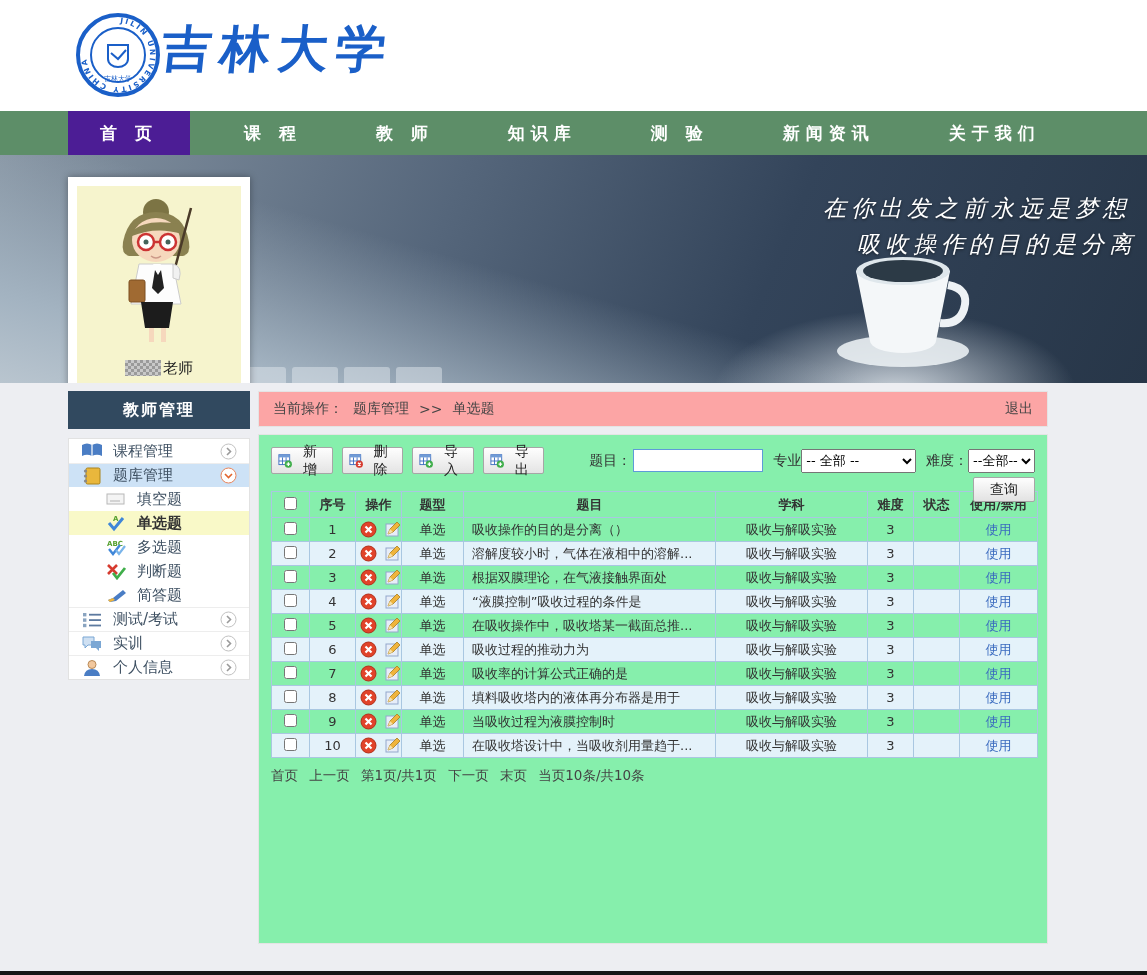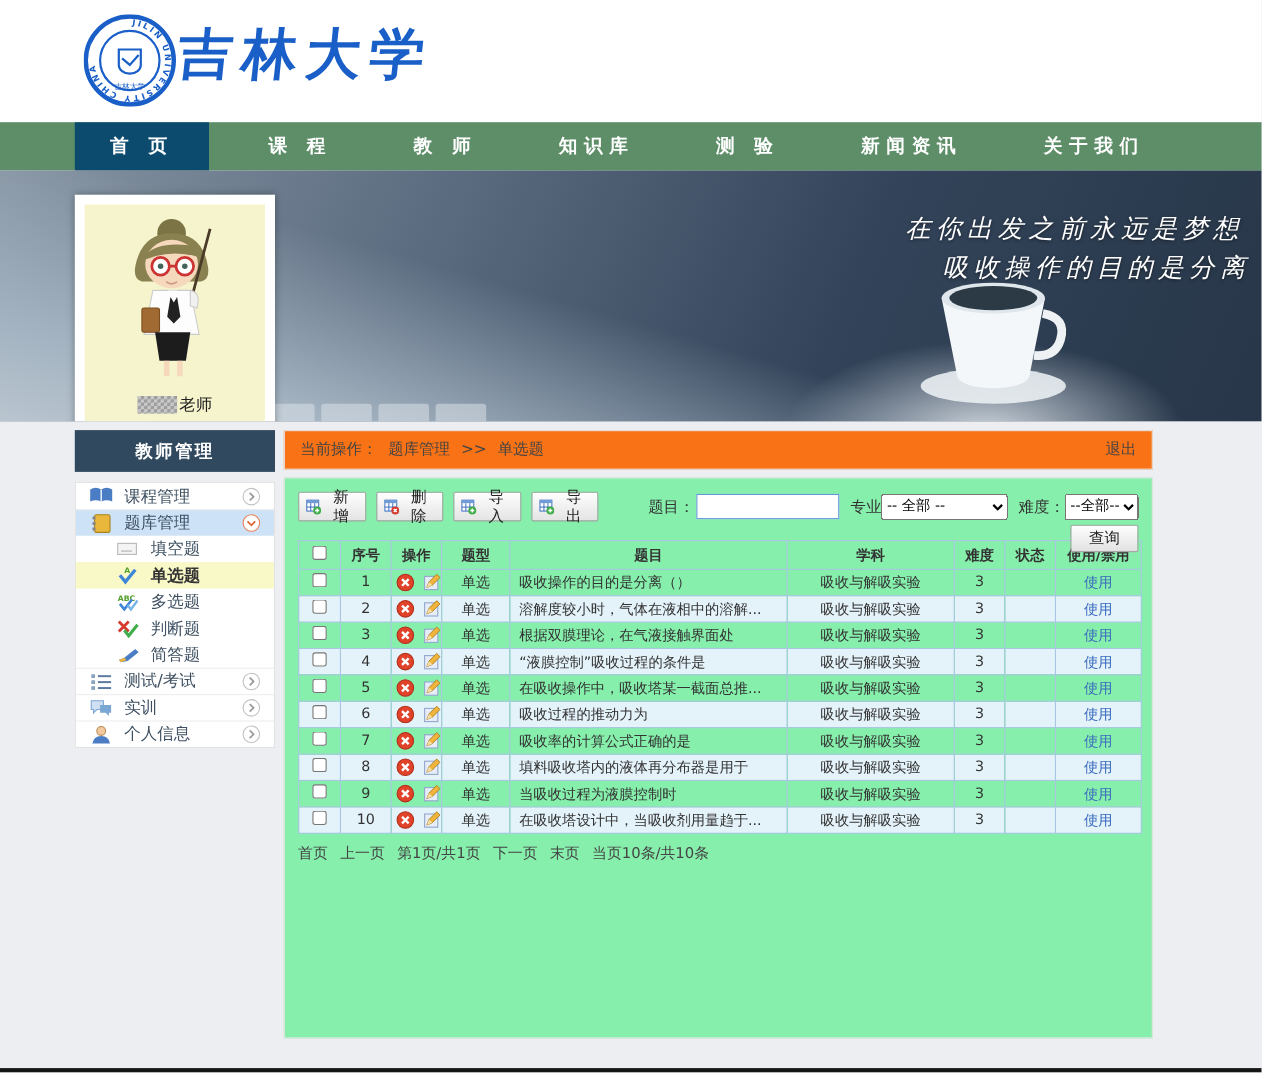--- a/index.html
+++ b/index.html
@@ -20,21 +20,21 @@
     letter-spacing:8px; transform:skewX(-6deg);
     font-family:"DejaVu Serif","Liberation Serif",serif;
   }
   
   .nav { height:44px; background:#5d8e68; display:flex; padding-left:68px; }
   .nav-item {
     color:#fff; font-size:17px; font-weight:bold; line-height:44px;
     letter-spacing:6px; text-align:center; padding:0 26px; margin-right:22px;
     cursor:pointer; white-space:nowrap;
   }
-  .nav-item.active { background:#0c4a6e; min-width:122px; margin-right:28px; }
+  .nav-item.active { background:#4c1d95; min-width:122px; margin-right:28px; }
   
   .banner {
     position:relative; height:228px; overflow:hidden;
     background-image:
       linear-gradient(16deg, #b9c5cf 0%, #a3b3c1 16%, rgba(125,145,163,0) 46%),
       radial-gradient(ellipse 260px 120px at 78% 105%, rgba(225,232,238,0.9), rgba(225,232,238,0) 70%),
       linear-gradient(113deg, #8795a3 0%, #55667b 38%, #33445a 66%, #273648 100%);
   }
   .banner-quote {
     position:absolute; right:16px; top:36px; text-align:right;
@@ -76,21 +76,21 @@
   }
   .side-item:first-child { border-top:none; }
   .side-item .mi { width:22px; height:18px; margin-right:10px; flex:0 0 22px; }
   .side-item .chev { margin-left:auto; }
   .side-item.lib-active { background:#cde2f6; }
   .side-item.sub { padding-left:36px; border-top:none; }
   .side-item.sub.selected { background:#f9f9c8; font-weight:bold; color:#333; }
   
   .main-col { width:790px; flex:0 0 790px; }
   .crumb {
-    height:36px; background:#f97316; border:1px solid #e4e4e4;
+    height:36px; background:#fca5a5; border:1px solid #e4e4e4;
     display:flex; align-items:center; padding:0 14px; font-size:14px; color:#444;
   }
   .crumb span { margin-right:10px; }
   .crumb .logout { margin-left:auto; margin-right:0; cursor:pointer; }
   .panel {
     margin-top:7px; background:#86efac; border:1px solid #e4e4e4;
     height:510px; padding:12px; position:relative;
   }
   
   .toolbar { display:flex; align-items:center; }

